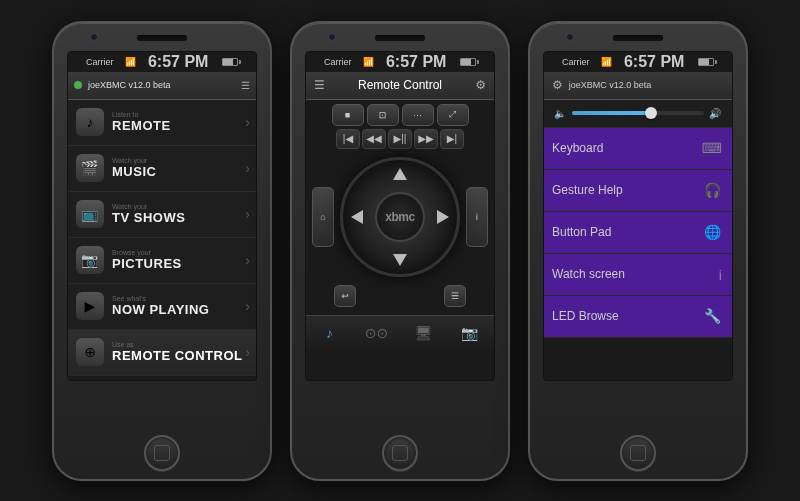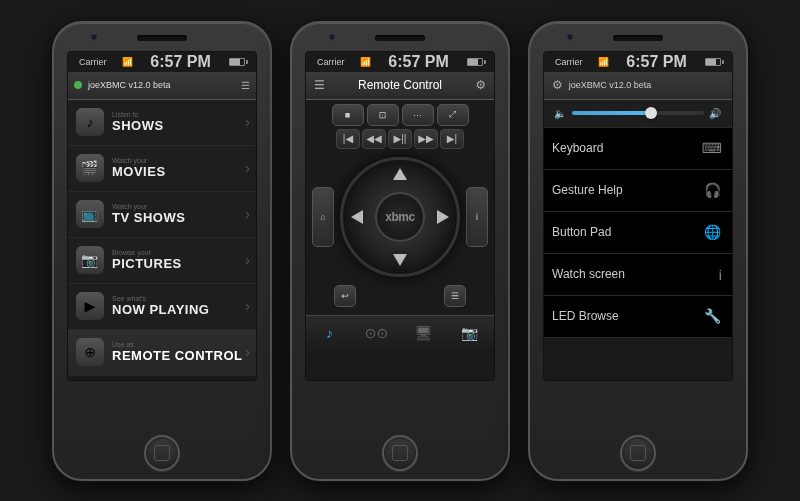--- a/index.html
+++ b/index.html
@@ -92,21 +92,21 @@
       flex-shrink: 0;
     }
 
     
     .status-bar {
       background: #1a1a1a;
       height: 20px;
       display: flex;
       align-items: center;
       justify-content: space-between;
-      padding: 0 11px;
+      padding: 0 18px;
       font-size: 9px;
       color: #ccc;
     }
     .status-bar .carrier { font-size: 9px; }
     .status-bar .time { font-size: 16px; font-weight: 600; }
     .status-bar .icons { display: flex; gap: 2px; align-items: center; }
     .battery-icon {
       width: 16px;
       height: 8px;
       border: 1px solid #888;
@@ -391,21 +391,21 @@
       background: #e0e0e0;
       border-radius: 50%;
       position: absolute;
       top: 50%;
       left: 60%;
       transform: translate(-50%, -50%);
       box-shadow: 0 1px 3px rgba(0,0,0,0.5);
     }
 
     .settings-list {
-      background: #000000;
+      background: #4c1d95;
     }
     .settings-item {
       display: flex;
       align-items: center;
       justify-content: space-between;
       padding: 0 10px 0 8px;
       height: 42px;
       border-bottom: 1px solid #2a2a2a;
     }
     .settings-item-label {
@@ -461,28 +461,28 @@
       <div class="dot"></div>
       <span class="title">joeXBMC v12.0 beta</span>
       <span class="hamburger">☰</span>
     </div>
 
     <div class="menu-items">
       <div class="menu-item">
         <div class="menu-item-icon">♪</div>
         <div class="menu-item-text">
           <span class="menu-item-sublabel">Listen to</span>
-          <span class="menu-item-label">SHOWS</span>
+          <span class="menu-item-label">REMOTE</span>
         </div>
       </div>
       <div class="menu-item">
         <div class="menu-item-icon">🎬</div>
         <div class="menu-item-text">
           <span class="menu-item-sublabel">Watch your</span>
-          <span class="menu-item-label">MOVIES</span>
+          <span class="menu-item-label">MUSIC</span>
         </div>
       </div>
       <div class="menu-item">
         <div class="menu-item-icon">📺</div>
         <div class="menu-item-text">
           <span class="menu-item-sublabel">Watch your</span>
           <span class="menu-item-label">TV SHOWS</span>
         </div>
       </div>
       <div class="menu-item">

